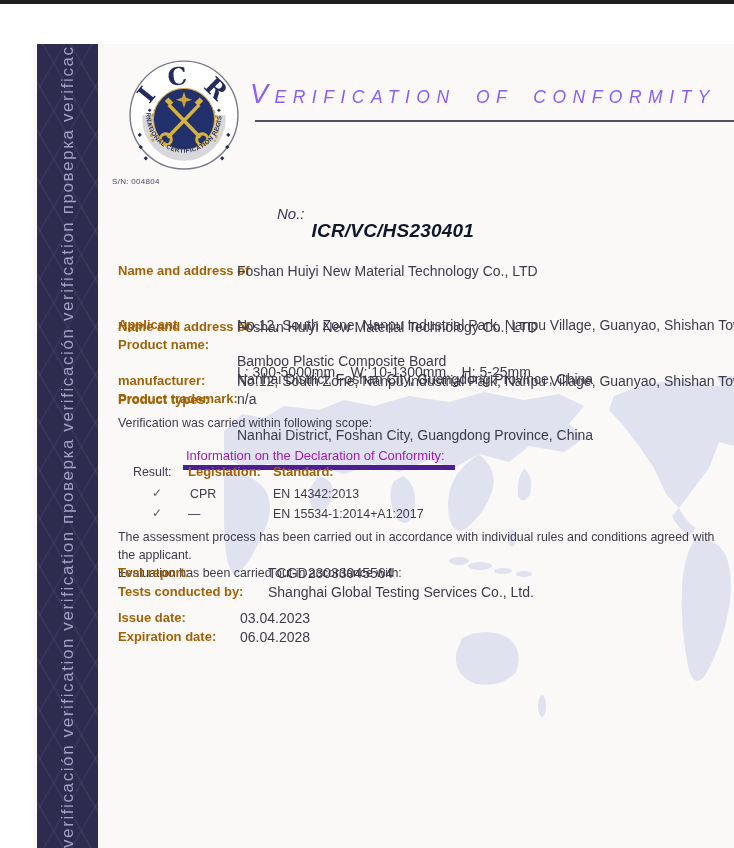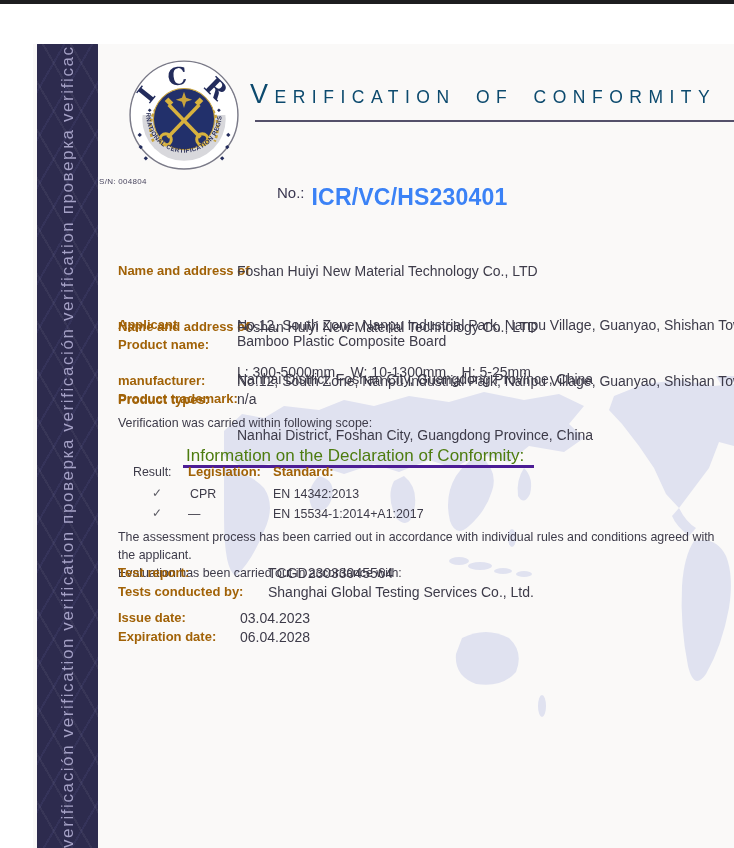--- a/index.html
+++ b/index.html
@@ -26,35 +26,35 @@
     writing-mode:vertical-rl; transform:rotate(180deg);
     white-space:nowrap; overflow:hidden;
     font-size:17px; letter-spacing:1.6px; line-height:61px;
     color:#a5a1c6;
   }
   .content { position:absolute; inset:0; z-index:3; }
   .abs { position:absolute; }
   .title {
     position:absolute; left:250px; top:76px; line-height:36px;
     font-size:17.5px; letter-spacing:6.5px; word-spacing:9px;
-    color:#0c4a6e; white-space:nowrap;
+    color:#8b5cf6; white-space:nowrap;font-style:italic;
   }
   .title::first-letter { font-size:27px; }
   .title-underline { position:absolute; left:255px; top:120px; right:0; height:2px; background:#54506a; }
-  .serial { position:absolute; left:99px; top:177px; font-size:8px; letter-spacing:0.3px; color:#4a4760; }
-  .no-line { position:absolute; left:277px; top:184px; display:flex; align-items:flex-start; gap:7px; }
+  .serial { position:absolute; left:99px; top:177px; font-size:8px; letter-spacing:0.3px; color:#4a4760;padding-left:13px; }
+  .no-line { position:absolute; left:277px; top:184px; display:flex; align-items:center; gap:7px;font-style:italic; }
   .no-label { font-size:15px; color:#3a3750; }
-  .no-value { font-size:23px; font-weight:bold; color:#3b82f6; letter-spacing:0.2px; }
+  .no-value { font-size:19px; font-weight:bold; color:#0f172a; letter-spacing:0.2px;margin-top:36px; }
   .lbl { font-weight:bold; color:#a16207; font-size:13px; line-height:18px; white-space:pre; }
   .val { color:#3d3b49; font-size:14px; line-height:18px; white-space:pre; }
   .plain { color:#3d3b49; font-size:12.4px; line-height:18px; }
   .tbl-title {
     position:absolute; left:183px; top:447px;
-    font-size:17px; line-height:17px; color:#4d7c0f;
-    border-bottom:3px solid #4c1d95; padding:0 10px 1px 3px; white-space:pre;
+    font-size:13px; line-height:17px; color:#a21caf;
+    border-bottom:5px solid #4c1d95; padding:0 10px 1px 3px; white-space:pre;
   }
   .check { color:#5d5d66; font-size:12px; }
   .para { position:absolute; left:118px; top:528px; width:616px; }
   .seal { position:absolute; left:127px; top:56px; }
 </style>
 </head>
 <body>
 
 <div class="top-bar"></div>
 <div class="paper"></div>
@@ -152,21 +152,21 @@
     <div>Name and address of</div>
     <div>manufacturer:</div>
   </div>
   <div class="abs val" style="left:237px; top:282px;">
     <div>Foshan Huiyi New Material Technology Co., LTD</div>
     <div>No.12, South Zone, Nanpu Industrial Park, Nanpu Village, Guanyao, Shishan Town,</div>
     <div>Nanhai District, Foshan City, Guangdong Province, China</div>
   </div>
 
   <div class="abs lbl" style="left:118px; top:336px;">Product name:</div>
-  <div class="abs val" style="left:237px; top:332px;">Bamboo Plastic Composite Board</div>
+  <div class="abs val" style="left:237px; top:352px;">Bamboo Plastic Composite Board</div>
 
   <div class="abs lbl" style="left:118px; top:363px;margin-top:28px;">Product types:</div>
   <div class="abs val" style="left:237px; top:363px;">L: 300-5000mm,   W: 10-1300mm,   H: 5-25mm</div>
 
   <div class="abs lbl" style="left:118px; top:390px;">Product trademark:</div>
   <div class="abs val" style="left:237px; top:390px;">n/a</div>
 
   <div class="abs plain" style="left:118px; top:414px;">Verification was carried within following scope:</div>
 
   <div class="tbl-title">Information on the Declaration of Conformity:</div>

